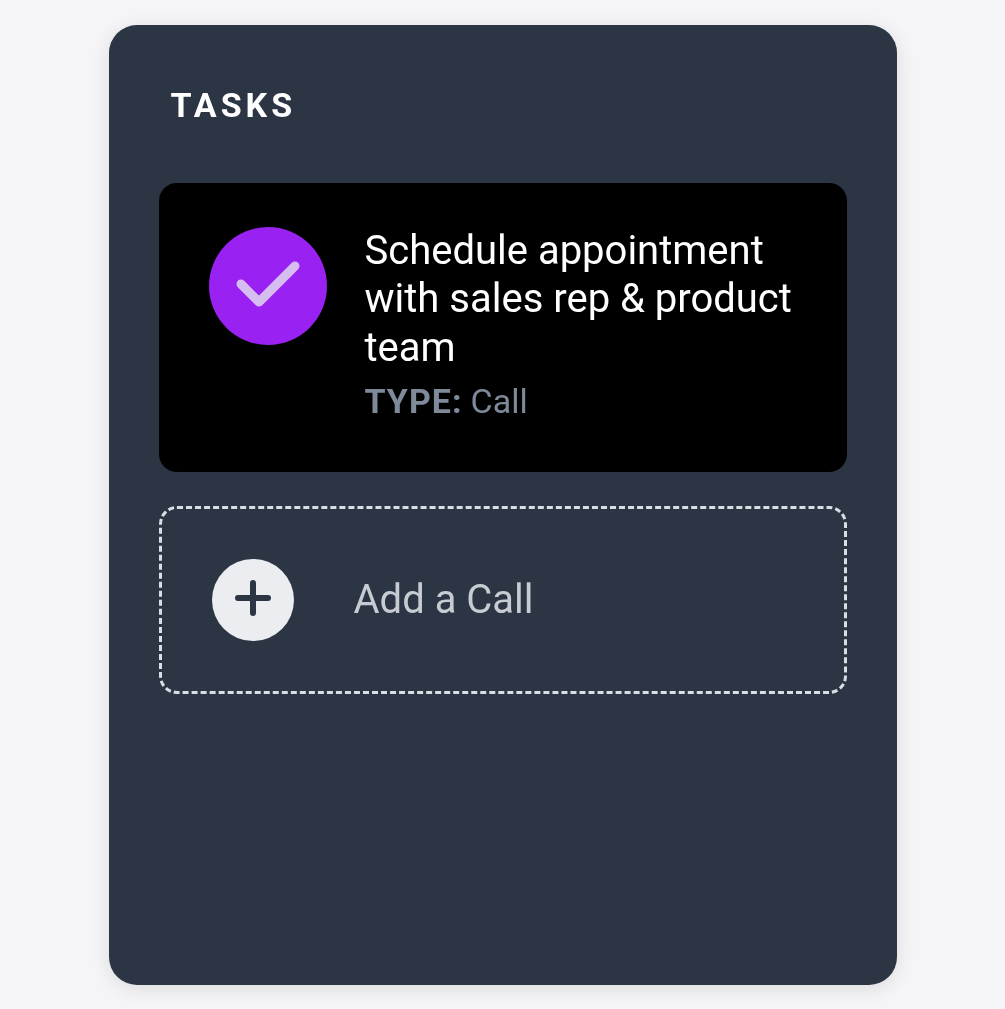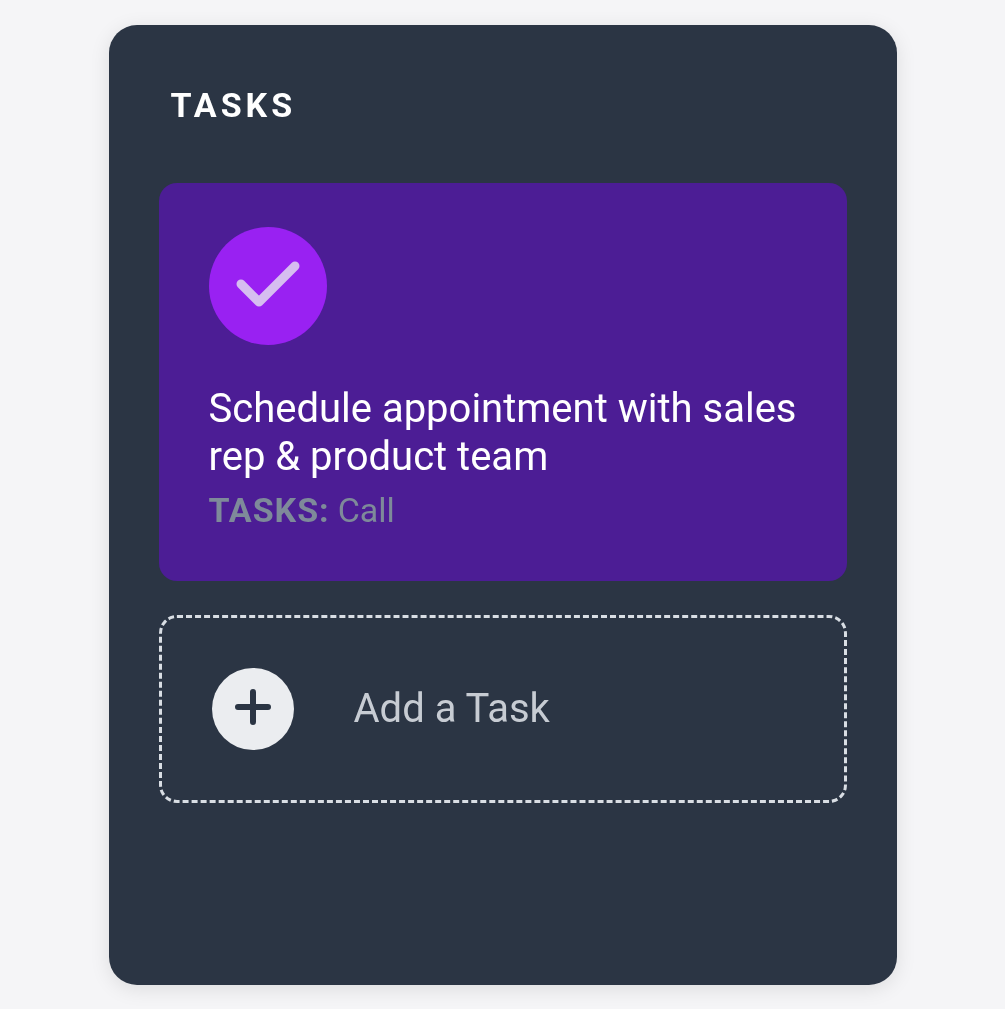--- a/index.html
+++ b/index.html
@@ -27,29 +27,28 @@
     .panel-title {
       color: #ffffff;
       font-size: 34px;
       font-weight: 700;
       letter-spacing: 4px;
       text-transform: uppercase;
       margin-bottom: 58px;
       margin-left: 12px;
     }
     .task-card {
-      background: #4c1d95;
+      background: #000000;
       border-radius: 18px;
       padding: 42px 50px 50px 50px;
       display: flex;
       align-items: flex-start;
       gap: 38px;
       margin-bottom: 34px;
       cursor: pointer;
-      flex-direction: column;
     }
     .check-badge {
       width: 118px;
       height: 118px;
       border-radius: 50%;
       background: #9921f2;
       display: flex;
       align-items: center;
       justify-content: center;
       flex-shrink: 0;
@@ -123,28 +122,28 @@
     <div class="check-badge">
       <span>
         <svg viewBox="0 0 66 52" fill="none">
           <path d="M6 26 L24 44 L60 8" stroke="#d6bdf0" stroke-width="9" stroke-linecap="round" stroke-linejoin="round"></path>
         </svg>
       </span>
     </div>
     <div class="task-content">
       <div class="task-title">Schedule appointment with sales rep &amp; product team</div>
       <div class="task-type-row">
-        <span class="task-type-label">TASKS:</span><span class="task-type-value">Call</span>
+        <span class="task-type-label">TYPE:</span><span class="task-type-value">Call</span>
       </div>
     </div>
   </div>
 
   <div class="add-task-card">
     <div class="plus-badge">
       <span>
         <svg viewBox="0 0 40 40">
           <path d="M20 5 V35 M5 20 H35" stroke="#2b3544" stroke-width="6" stroke-linecap="round"></path>
         </svg>
       </span>
     </div>
-    <div class="add-task-label">Add a Task</div>
+    <div class="add-task-label">Add a Call</div>
   </div>
 </div>
 
 </body></html>

